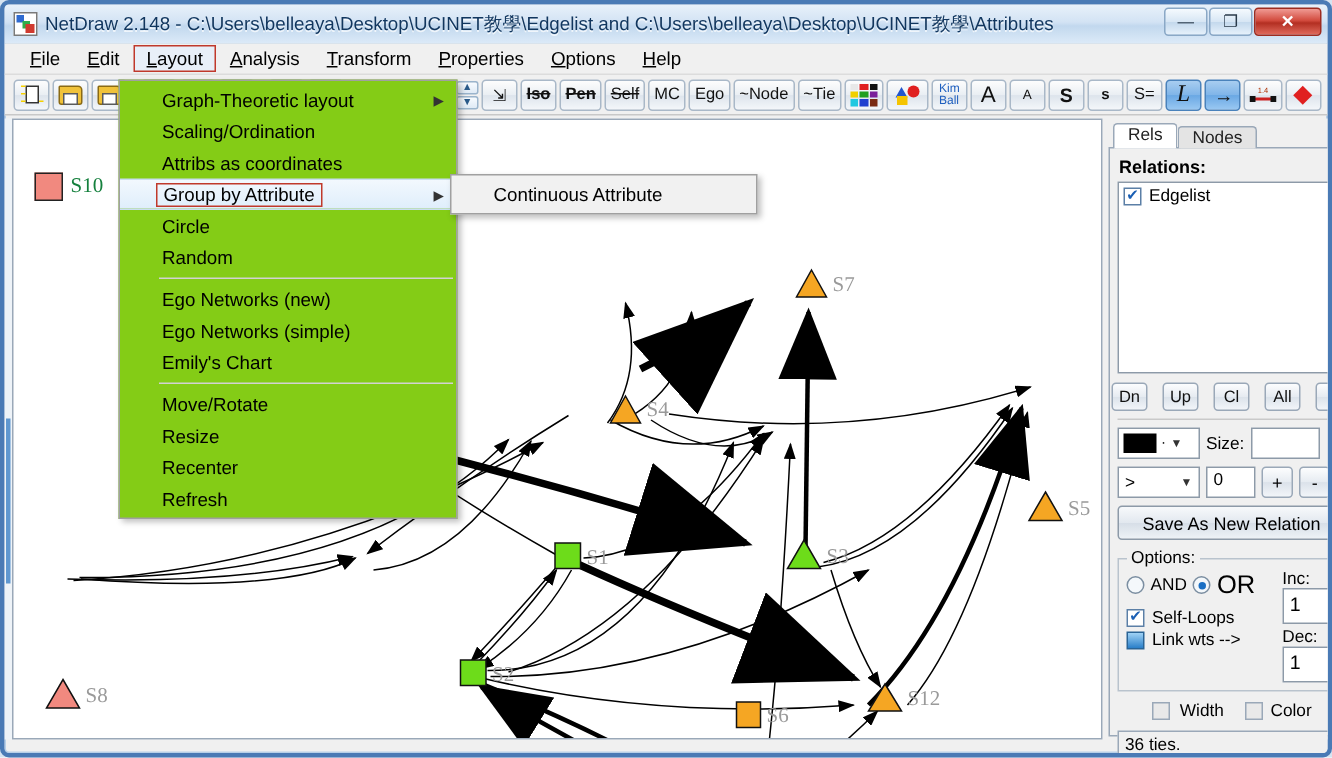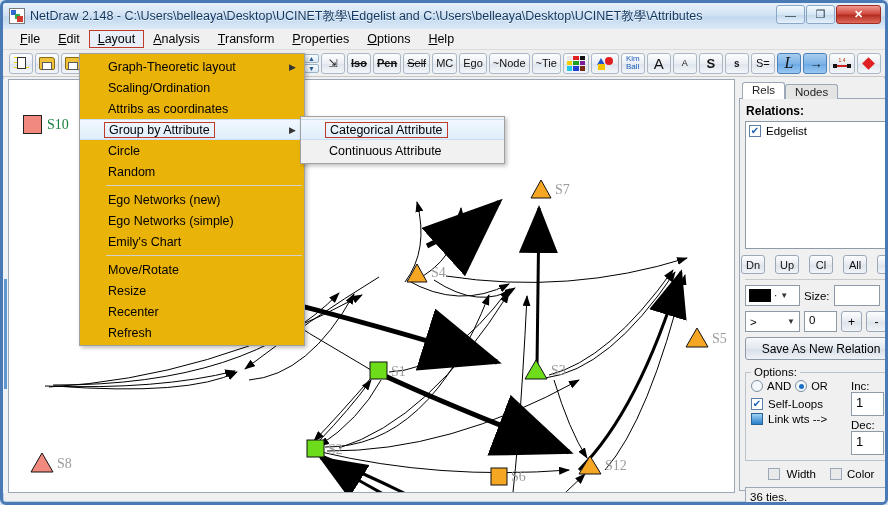--- a/index.html
+++ b/index.html
@@ -185,21 +185,21 @@
   .inclbl{font-size:11.5px;}
   .wcrow{display:flex;gap:14px;justify-content:center;margin-top:7px;}
   .cbgray{width:12px;height:12px;border:1px solid #9aa8b8;background:#e9e9e9;}
   .statusbar{
     border:1px solid #9aa8b8;background:#f0f0f0;height:19px;
     margin-top:7px;display:flex;align-items:center;padding-left:4px;font-size:11.5px;
   }
   
   .dropdown{
     position:absolute; left:76px; top:50px; width:226px;
-    background:#eab308; border:1px solid #a0a0a0;
+    background:#84cc16; border:1px solid #a0a0a0;
     box-shadow:2px 2px 4px rgba(0,0,0,.25); z-index:50; padding:2px 0;
   }
   .mi{
     height:21px; display:flex; align-items:center; padding-left:28px;
     font-size:12.5px; color:#000; position:relative;
   }
   .mi .sub{position:absolute; right:8px; font-size:9px; color:#333;}
   .mi.hl{
     background:linear-gradient(to bottom,#f2f8fe,#dfeefb);
     border-top:1px solid #c9def1; border-bottom:1px solid #c9def1;
@@ -481,21 +481,21 @@
       <div class="wide-btn">Save As New Relation</div>
 
       <fieldset class="opts">
         <legend>Options:</legend>
         <div style="display:flex; align-items:flex-start; gap:18px;">
           <div style="flex:1">
             <div style="display:flex;align-items:center;gap:4px;margin-bottom:6px;">
               <span class="radio"></span>
               <span style="font-size:11.5px">AND</span>
               <span class="radio on"></span>
-              <span style="font-size:11px">OR</span>
+              <span style="font-size:17px">OR</span>
             </div>
             <div style="display:flex;align-items:center;gap:5px;margin-bottom:3px;">
               <span class="cb">✔</span>
               <span style="font-size:11.5px">Self-Loops</span>
             </div>
             <div style="display:flex;align-items:center;gap:5px;">
               <span class="cb blue-fill"></span>
               <span style="font-size:11.5px">Link wts --&gt;</span>
             </div>
           </div>
@@ -565,21 +565,18 @@
     </div>
     <div class="mi">
       <span class="txt">Recenter</span>
     </div>
     <div class="mi">
       <span class="txt">Refresh</span>
     </div>
   </div>
 
   <div class="submenu">
-    <div class="mi hl">
-      <span class="txt">Categorical Attribute</span>
-    </div>
     <div class="mi">
       <span class="txt">Continuous Attribute</span>
     </div>
   </div>
 
 </div>
 
 </body></html>

